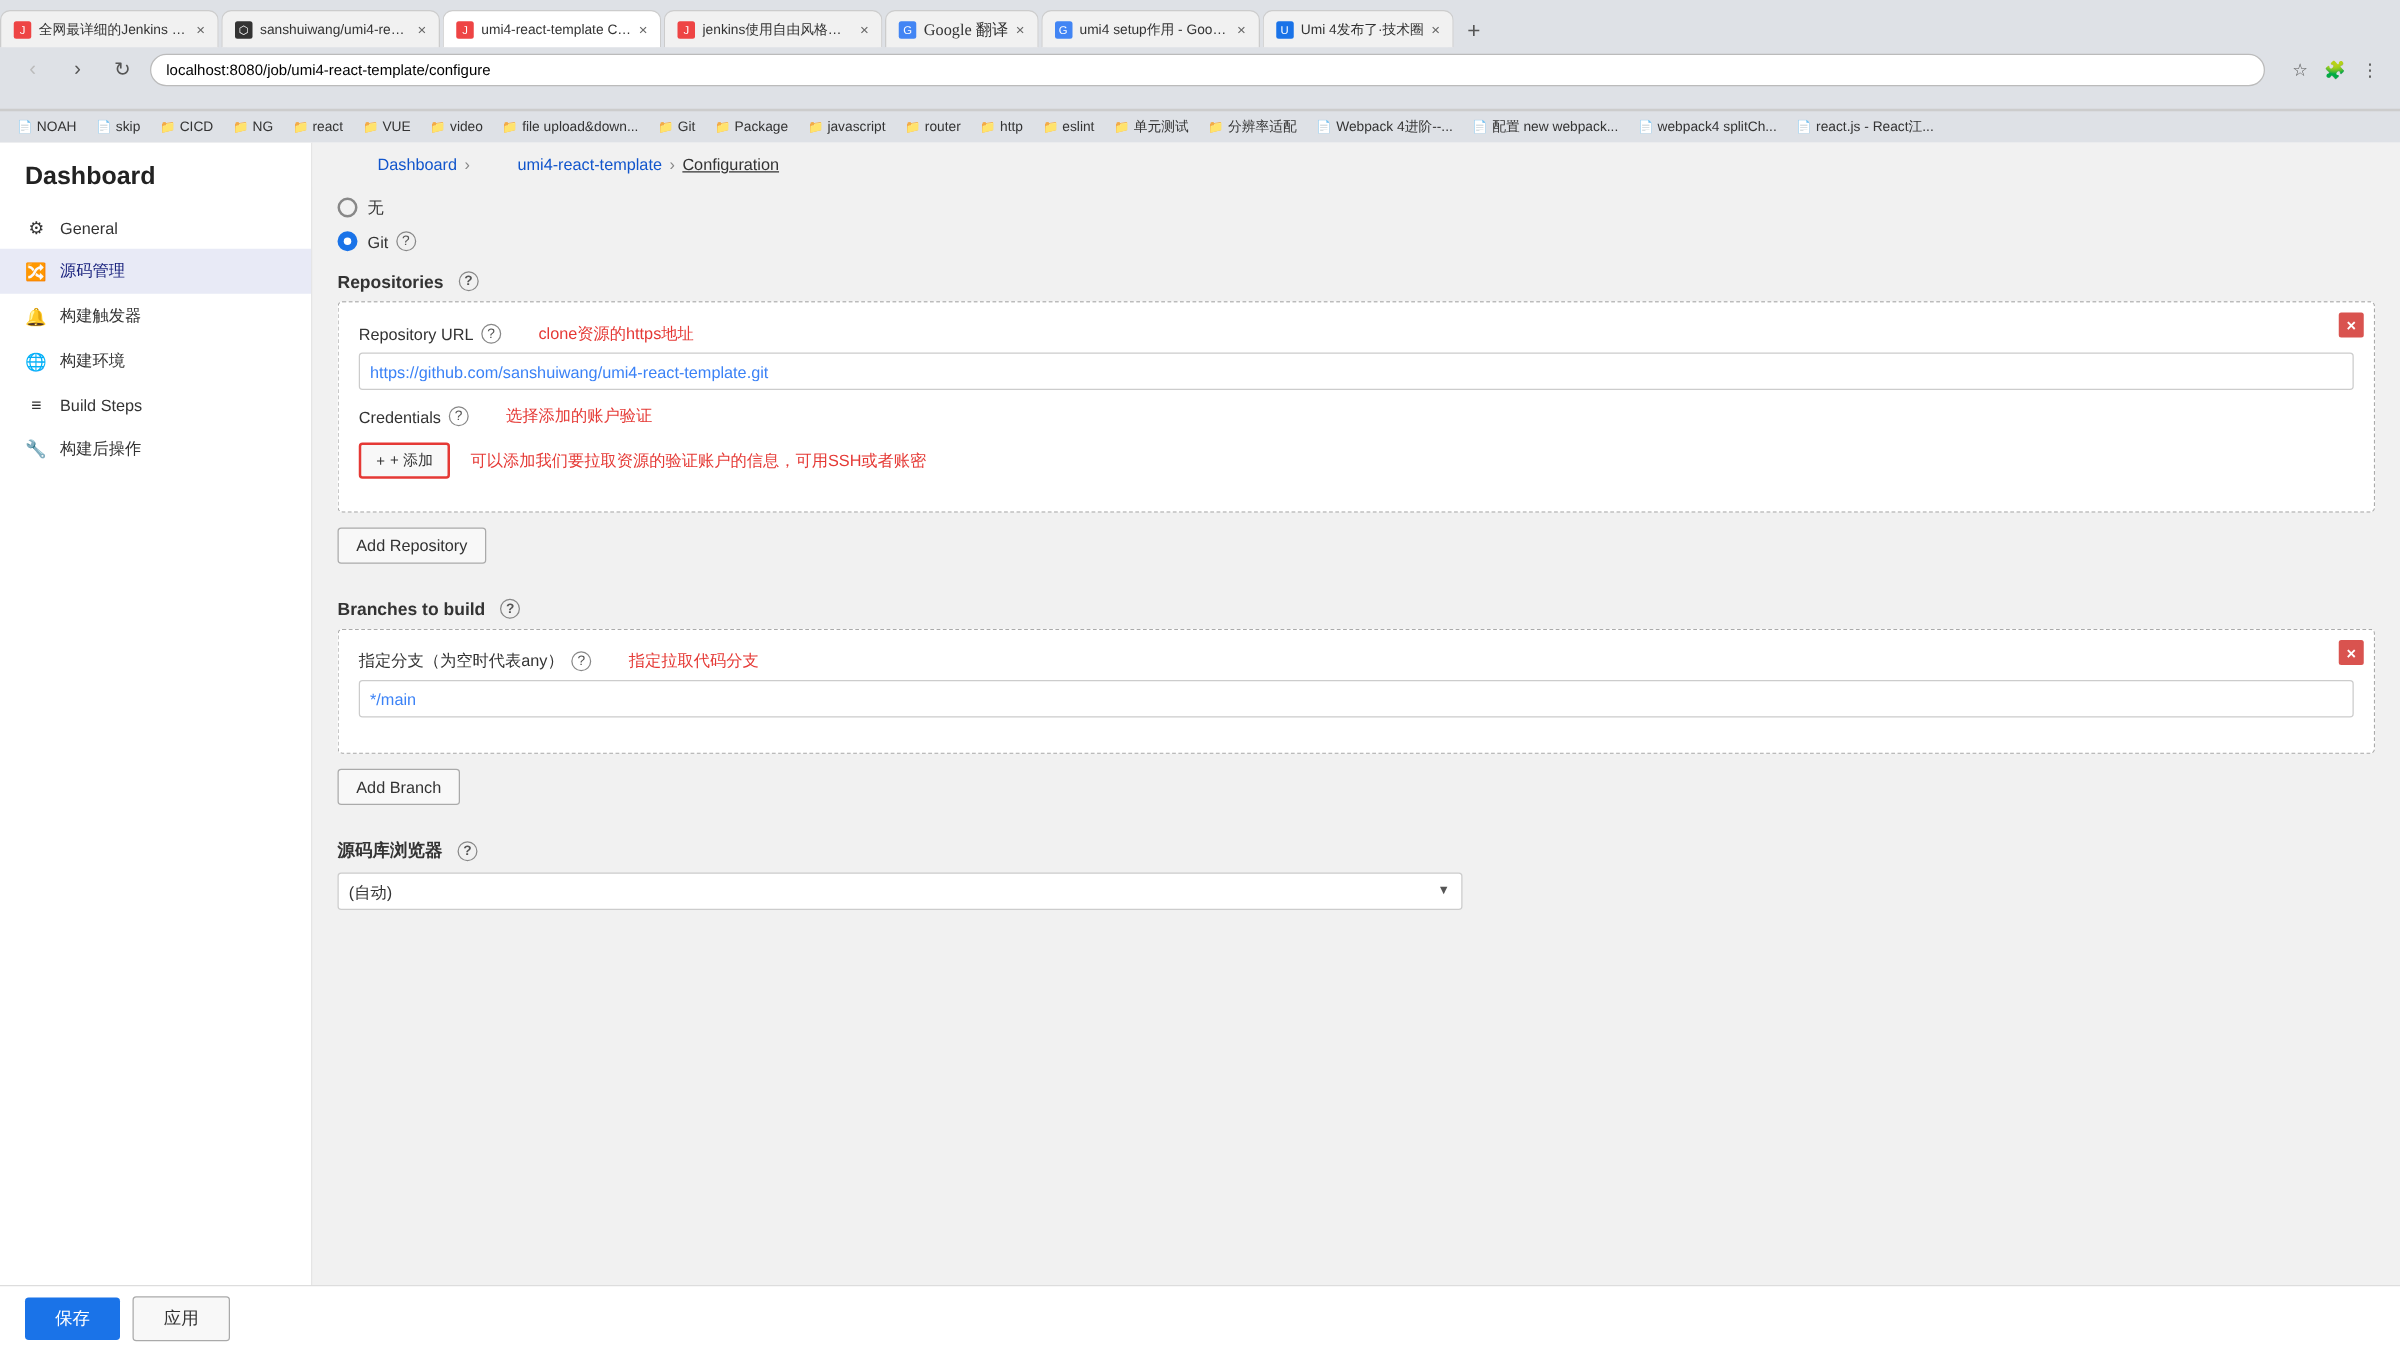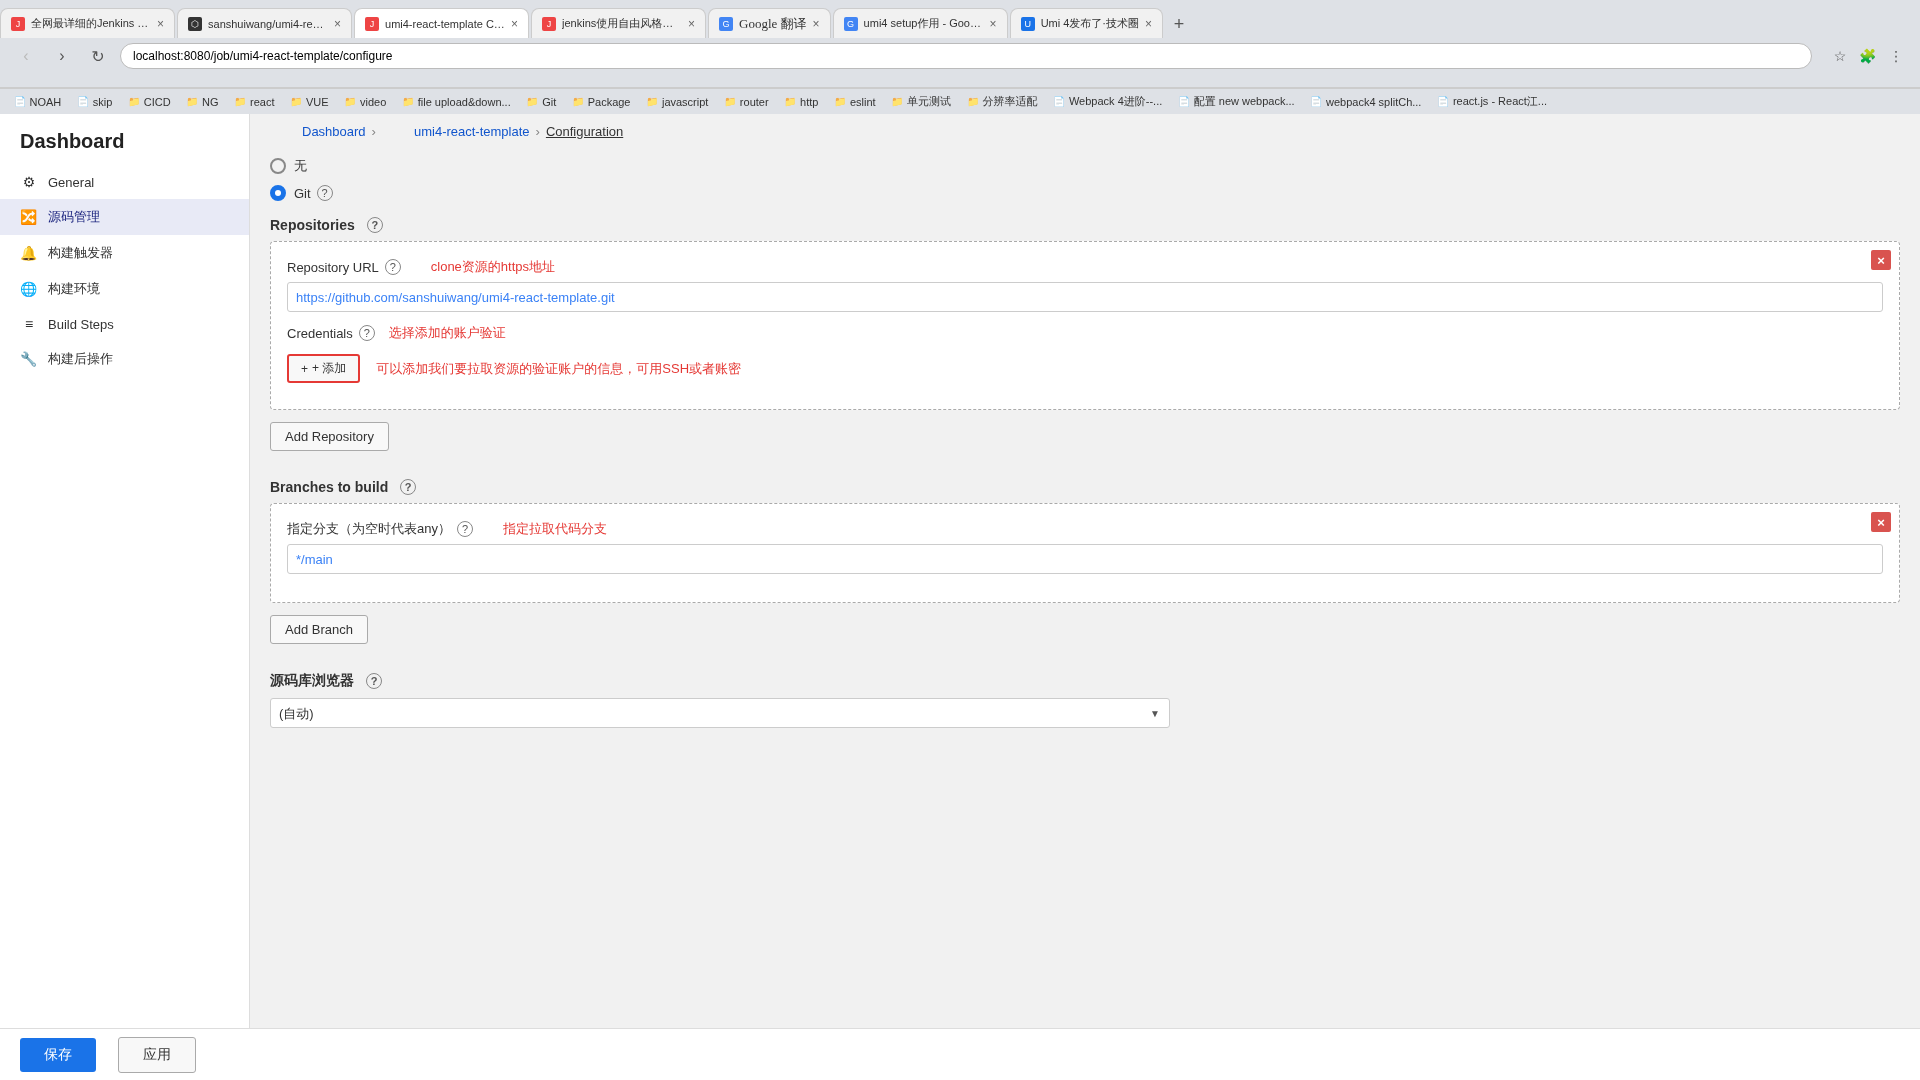--- a/index.html
+++ b/index.html
@@ -82,21 +82,21 @@
     .action-btn { display: inline-flex; align-items: center; padding: 6px 14px; border: 1px solid #aaa; border-radius: 3px; background: #f8f8f8; cursor: pointer; font-size: 13px; color: #333; margin-bottom: 16px; }
 
     
     .annotation { color: #e53935; font-size: 13px; font-weight: 500; }
 
     
     .branch-box { border: 1px dashed #aaa; border-radius: 4px; padding: 16px; margin-bottom: 12px; position: relative; background: #fff; }
     .branch-box-close { position: absolute; top: 8px; right: 8px; width: 20px; height: 20px; background: #d9534f; border-radius: 2px; display: flex; align-items: center; justify-content: center; cursor: pointer; color: #fff; font-size: 13px; font-weight: bold; }
 
     
-    .save-bar { position: fixed; bottom: 0; left: 0; right: 0; height: 52px; background: #fff; border-top: 1px solid #ddd; display: flex; align-items: center; padding: 16px 20px; gap: 22px; z-index: 100; }
+    .save-bar { position: fixed; bottom: 0; left: 0; right: 0; height: 52px; background: #fff; border-top: 1px solid #ddd; display: flex; align-items: center; padding: 16px 20px; gap: 10px; z-index: 100; }
     .save-btn { padding: 8px 24px; background: #1a73e8; color: #fff; border: none; border-radius: 3px; font-size: 14px; cursor: pointer; }
     .apply-btn { padding: 8px 24px; background: #f8f8f8; color: #333; border: 1px solid #aaa; border-radius: 3px; font-size: 14px; cursor: pointer; }
 
     
     ::-webkit-scrollbar { width: 6px; height: 6px; }
     ::-webkit-scrollbar-thumb { background: #bbb; border-radius: 3px; }
   </style>
 </head>
 <body>
 
@@ -321,21 +321,21 @@
             <span class="help-icon">?</span>
             <span style="margin-left:24px;" class="annotation">clone资源的https地址</span>
           </div>
           <input class="form-input" type="text" value="https://github.com/sanshuiwang/umi4-react-template.git" style="">
         </div>
 
         <div class="form-row">
           <div class="form-label">
             <span>Credentials</span>
             <span class="help-icon">?</span>
-            <span style="margin-left:8px;text-align:center;" class="annotation">选择添加的账户验证</span>
+            <span style="margin-left:24px;text-align:center;" class="annotation">选择添加的账户验证</span>
           </div>
         </div>
 
         <div style="display:flex;align-items:center;gap:16px;margin-bottom:10px;">
           <button class="add-btn add-btn-highlighted">
             <span>+</span>
             <span>+ 添加</span>
           </button>
           <span class="annotation">可以添加我们要拉取资源的验证账户的信息，可用SSH或者账密</span>
         </div>

